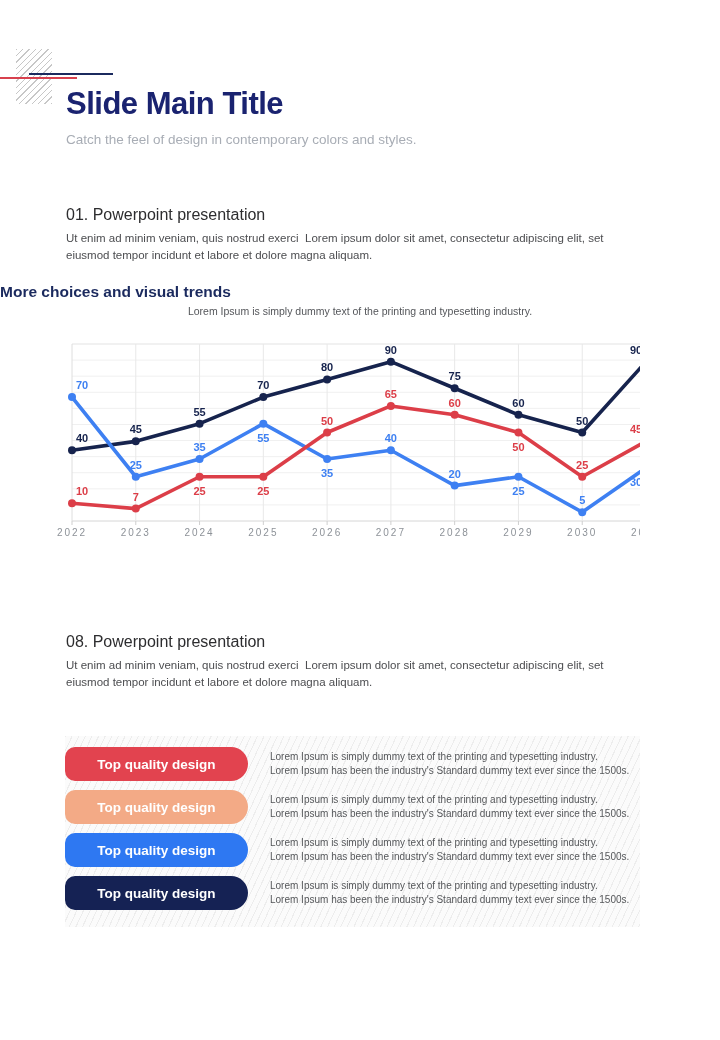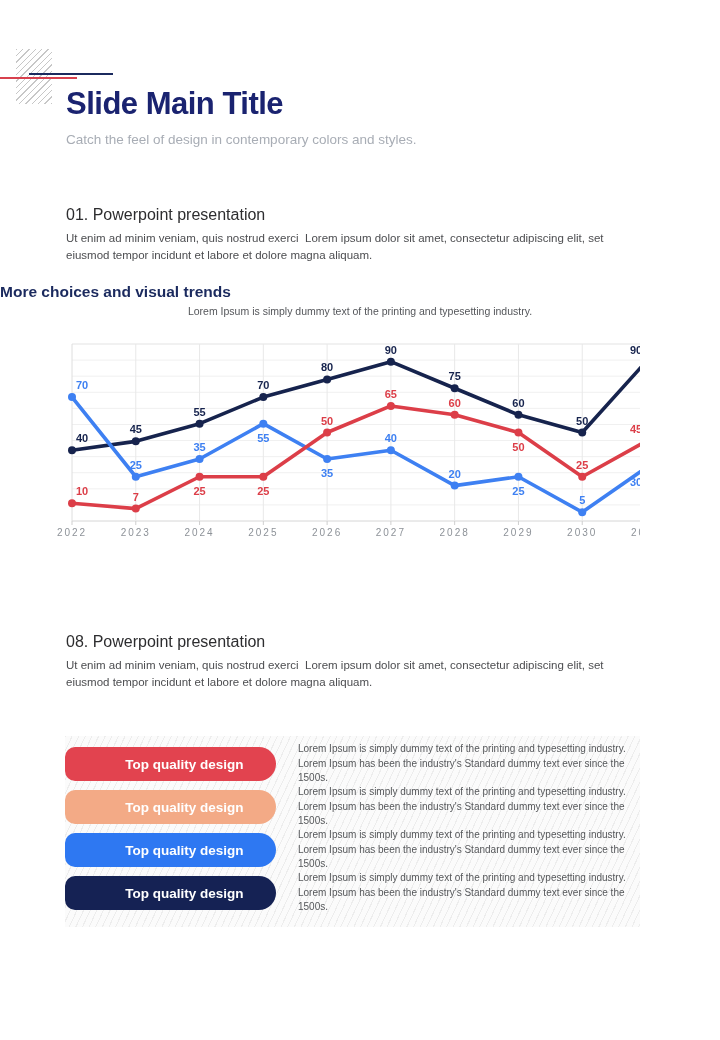--- a/index.html
+++ b/index.html
@@ -30,21 +30,21 @@
   .axis-label{font-family:"Liberation Sans",sans-serif;font-size:10px;letter-spacing:2px;fill:#8d9298;}
   .point-label{font-family:"Liberation Sans",sans-serif;font-size:11px;font-weight:bold;}
 
   
   .panel{position:absolute;left:65px;top:736px;width:592px;height:191px;box-sizing:border-box;
     padding-top:11px;
     background:repeating-linear-gradient(115deg,#ededed 0 1px,#fbfbfb 1px 6px);}
   .feature-row{display:flex;align-items:center;height:34px;margin-bottom:9px;}
   .pill{width:183px;height:34px;border-radius:10px 17px 17px 10px;flex:0 0 183px;
     display:flex;align-items:center;justify-content:center;
-    color:#ffffff;font-size:13.5px;font-weight:bold;padding-left:28px;}
+    color:#ffffff;font-size:13.5px;font-weight:bold;}
   .pill-red{background:#e2434f;}
   .pill-peach{background:#f3aa86;}
   .pill-blue{background:#2e78f2;}
   .pill-navy{background:#152254;}
   .desc{margin-left:22px;font-size:10px;line-height:14.5px;color:#55575a;}
 </style>
 </head>
 <body>
 
 <div class="page">

